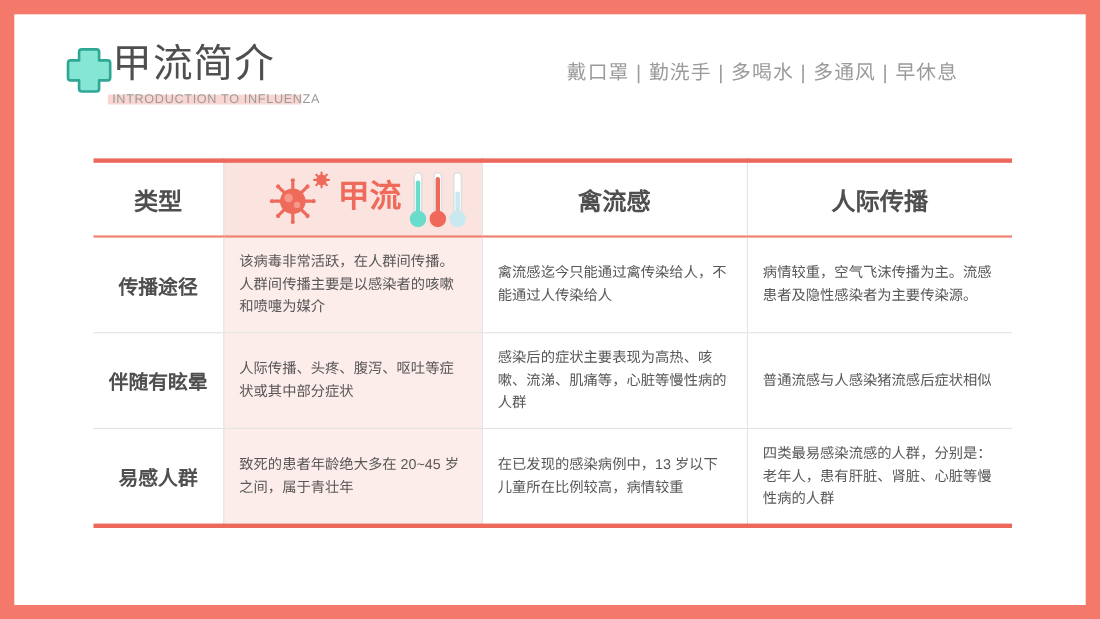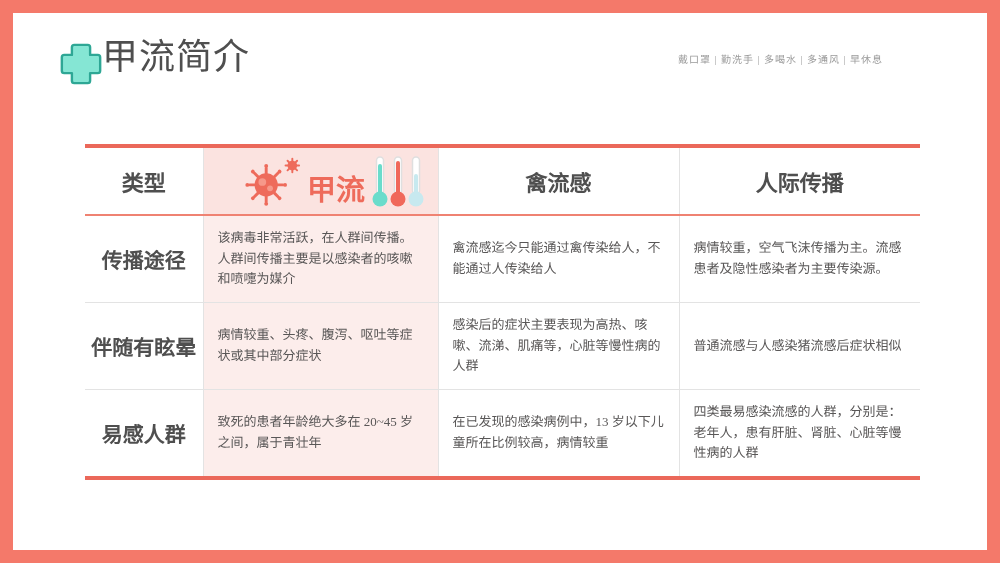--- a/index.html
+++ b/index.html
@@ -7,72 +7,76 @@
     --pink-bg:#FCEDEB; --pink-bg-header:#FBE3E0;
     --teal:#85E6D4; --teal-dark:#2EA795;
     --text-dark:#4F4F4F; --text-body:#595757; --text-gray:#9B9B9B;
     --divider:#E3E3E3; --header-underline:#EF8272; --subtitle-highlight:#F9D6D2;
     --thermo-teal:#6ADCCB; --thermo-red:#F0685A; --thermo-pale:#C7E9EF;
   }
   html,body{margin:0;padding:0;background:#fff;}
   .slide{
     position:relative; width:1000px; height:563px; box-sizing:border-box;
     background:#fff; border:13px solid var(--frame); overflow:hidden;
-    font-family:Liberation Serif, serif;
+    font-family:Liberation Sans, sans-serif;
   }
   
   .cross{position:absolute; left:45px; top:28px; width:46px; height:46px;}
   .cross svg{display:block;}
   .cross path{fill:var(--teal); stroke:var(--teal-dark); stroke-width:2.5; stroke-linejoin:round;}
   .title-block{position:absolute; left:89px; top:24px;}
   .title{margin:0; font-size:36px; line-height:1.15; font-weight:500; color:var(--text-dark); letter-spacing:1px;}
   .subtitle-row{position:relative; margin-top:3px; height:14px; width:190px;}
   .subtitle-bar{position:absolute; left:-4px; bottom:0; width:176px; height:9px; background:var(--subtitle-highlight);}
   .subtitle{position:relative; z-index:1; font-size:11.5px; letter-spacing:0.6px; color:var(--text-gray);}
-  .tips{position:absolute; right:104px; top:38px; font-size:10px; letter-spacing:1px; color:var(--text-gray);}
+  .tips{position:absolute; right:116px; top:38px; font-size:18px; letter-spacing:1px; color:var(--text-gray);}
   
   .flu-table{
     position:absolute; left:72px; top:131px; width:835px;
     border-collapse:collapse; table-layout:fixed;
     border-top:4px solid var(--accent); border-bottom:4px solid var(--accent);
   }
   .c1{width:118px}.c2{width:235px}.c3{width:241px}.c4{width:241px}
   .flu-table th{
     height:66px; font-size:22px; font-weight:bold; color:var(--text-dark);
     text-align:center; border-bottom:2px solid var(--header-underline); padding:0;
   }
   .flu-table th + th, .flu-table td + td{border-left:1px solid var(--divider);}
   .h-jialiu{background:var(--pink-bg-header);}
-  .hj-inner{display:flex; align-items:flex-end; justify-content:center; gap:5px;padding-left:27px;}
+  .hj-inner{display:flex; align-items:flex-start; justify-content:center; gap:5px;padding-left:27px;}
   .hj-label{font-size:29px; font-weight:bold; color:var(--jialiu-red);}
   .virus svg, .thermo svg{display:block;}
   .v-line{stroke:var(--jialiu-red); stroke-width:3; stroke-linecap:round;}
   .v-line-sm{stroke:var(--jialiu-red); stroke-width:2; stroke-linecap:round;}
   .v-knob,.v-fill{fill:var(--jialiu-red);}
   .v-fill-light{fill:#F6988A;}
   .t-tube{fill:#fff; stroke:#DFDFDF; stroke-width:1.5;}
   .t1{fill:var(--thermo-teal);} .t2{fill:var(--thermo-red);} .t3{fill:var(--thermo-pale);}
   .flu-table tbody td{height:70px; border-top:1px solid var(--divider); vertical-align:middle;}
-  .row-label{font-size:21px; font-weight:bold; color:var(--text-dark); text-align:center;}
+  .row-label{font-size:18px; font-weight:bold; color:var(--text-dark); text-align:center;}
   .cell{font-size:13px; color:var(--text-body); padding:8px 14px; line-height:1.6; text-align:left;}
   .cell-jialiu{background:var(--pink-bg);}
 </style>
 </head>
 <body>
 
 <div class="slide">
 
   <span class="cross">
     <svg width="46" height="46" viewBox="0 0 48 48">
       <path d="M17 4 H31 A2.5 2.5 0 0 1 33.5 6.5 V14.5 H41.5 A2.5 2.5 0 0 1 44 17 V31 A2.5 2.5 0 0 1 41.5 33.5 H33.5 V41.5 A2.5 2.5 0 0 1 31 44 H17 A2.5 2.5 0 0 1 14.5 41.5 V33.5 H6.5 A2.5 2.5 0 0 1 4 31 V17 A2.5 2.5 0 0 1 6.5 14.5 H14.5 V6.5 A2.5 2.5 0 0 1 17 4 Z"></path>
     </svg>
   </span>
 
   <div class="title-block">
     <h1 class="title">甲流简介</h1>
+    <div class="subtitle-row">
+      <span class="subtitle-bar"></span>
+      <span class="subtitle">INTRODUCTION TO INFLUENZA</span>
+    </div>
   </div>
 
   <div class="tips">戴口罩 | 勤洗手 | 多喝水 | 多通风 | 早休息</div>
 
   <table class="flu-table">
     <colgroup>
         <col class="c1">
         <col class="c2">
         <col class="c3">
         <col class="c4">
@@ -168,21 +172,21 @@
     </thead>
     <tbody>
       <tr>
         <td class="row-label">传播途径</td>
         <td class="cell cell-jialiu">该病毒非常活跃，在人群间传播。人群间传播主要是以感染者的咳嗽和喷嚏为媒介</td>
         <td class="cell">禽流感迄今只能通过禽传染给人，不能通过人传染给人</td>
         <td class="cell">病情较重，空气飞沫传播为主。流感患者及隐性感染者为主要传染源。</td>
       </tr>
       <tr>
         <td class="row-label">伴随有眩晕</td>
-        <td class="cell cell-jialiu">病情较重、头疼、腹泻、呕吐等症状或其中部分症状</td>
+        <td class="cell cell-jialiu">人际传播、头疼、腹泻、呕吐等症状或其中部分症状</td>
         <td class="cell">感染后的症状主要表现为高热、咳嗽、流涕、肌痛等，心脏等慢性病的人群</td>
         <td class="cell">普通流感与人感染猪流感后症状相似</td>
       </tr>
       <tr>
         <td class="row-label">易感人群</td>
         <td class="cell cell-jialiu">致死的患者年龄绝大多在 20~45 岁之间，属于青壮年</td>
         <td class="cell">在已发现的感染病例中，13 岁以下儿童所在比例较高，病情较重</td>
         <td class="cell">四类最易感染流感的人群，分别是：老年人，患有肝脏、肾脏、心脏等慢性病的人群</td>
       </tr>
     </tbody>

